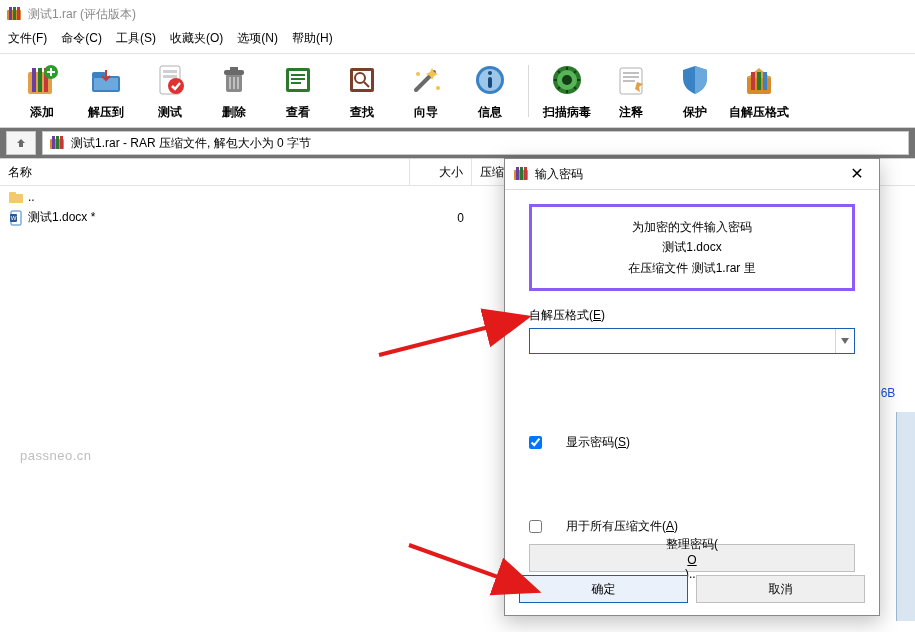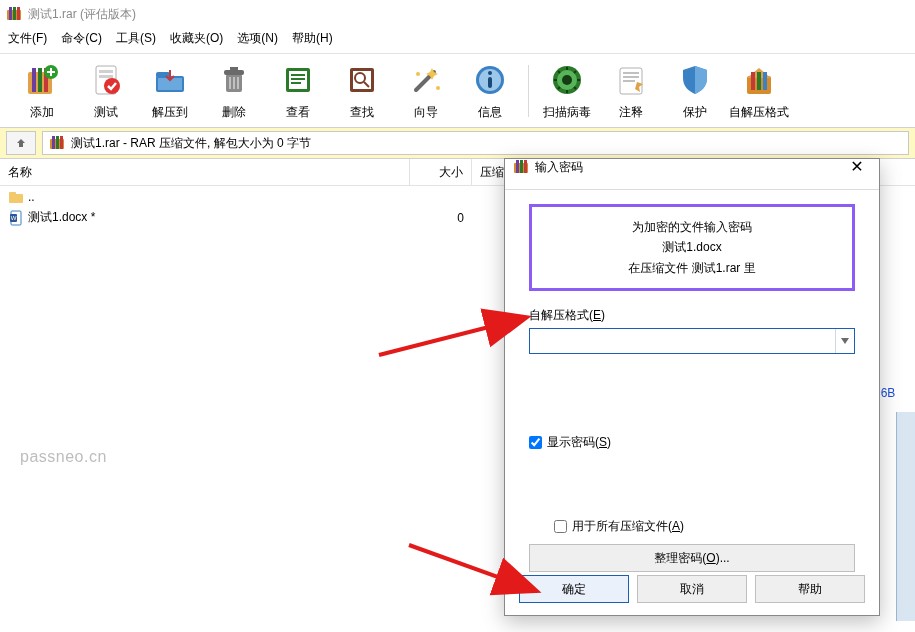--- a/index.html
+++ b/index.html
@@ -51,20 +51,21 @@
   .toolbar {
     display: flex;
     align-items: flex-end;
     padding: 4px 10px 4px 10px;
   }
   .tool-btn {
     width: 64px;
     text-align: center;
     cursor: default;
     padding: 2px 0 2px 0;
+    font-weight: bold;
   }
   .tool-btn .tool-icon {
     height: 40px;
     display: flex;
     align-items: center;
     justify-content: center;
     margin-bottom: 4px;
   }
   .tool-btn .tool-icon svg { width: 36px; height: 36px; }
   .tool-sep {
@@ -74,21 +75,21 @@
     margin: 0 6px;
     align-self: center;
   }
 
   
   .pathrow {
     display: flex;
     align-items: center;
     border-bottom: 1px solid #d0d0d0;
     padding: 3px 6px;
-    background: #fef9c3;
+    background: #737373;
   }
   .pathrow .up-btn {
     width: 28px;
     height: 22px;
     border: 1px solid #c8c8c8;
     background: #f5f5f5;
     display: flex;
     align-items: center;
     justify-content: center;
     margin-right: 6px;
@@ -173,21 +174,21 @@
     top: 158px;
     width: 376px;
     height: 458px;
     background: #ffffff;
     border: 1px solid #888;
     box-shadow: 0 6px 20px rgba(0,0,0,0.25);
     box-sizing: border-box;
   }
   .dialog .dlg-title {
     display: flex;
-    align-items: flex-start;
+    align-items: center;
     height: 30px;
     padding: 0 8px;
     border-bottom: 1px solid #dcdcdc;
   }
   .dialog .dlg-title .dlg-icon {
     width: 16px; height: 16px; margin-right: 6px;
     display:inline-flex; align-items:center; justify-content:center;
   }
   .dialog .dlg-title .dlg-close {
     margin-left: auto;
@@ -228,34 +229,35 @@
     border-left: 1px solid #cfd6e4;
     display: flex;
     align-items: center;
     justify-content: center;
     color: #6b6b6b;
     font-size: 10px;
   }
   .dialog .chk {
     display: flex;
     align-items: center;
-    gap: 5px;
+    gap: 24px;
     height: 20px;
   }
   .dialog .chk input { width: 13px; height: 13px; margin:0; }
   .gap-lg { margin-top: 78px; }
-  .gap-md { margin-top: 64px; margin-left: 25px; }
+  .gap-md { margin-top: 64px; }
   .dialog .manage-btn {
     margin-top: 8px;
     border: 1px solid #bfbfbf;
     background: #efefef;
     height: 26px;
     display: flex;
     align-items: center;
     justify-content: center;
+    flex-direction: column;
   }
   .dialog .dlg-buttons {
     position: absolute;
     bottom: 12px;
     left: 0; right: 0;
     display: flex;
     gap: 8px;
     padding: 0 14px;
   }
   .dialog .dlg-buttons .btn {
@@ -278,21 +280,21 @@
     pointer-events: none;
   }
   .arrow svg { overflow: visible; }
 
   
   .watermark {
     position: absolute;
     left: 20px;
     top: 448px;
     color: #bdbdbd;
-    font-size: 16px;
+    font-size: 13px;
     letter-spacing: 0.5px;
   }
 
   .u { text-decoration: underline; }
 </style>
 </head>
 <body>
 
 <div class="titlebar">
   <span class="app-icon">
@@ -328,40 +330,40 @@
             <circle cx="27" cy="10" r="7" fill="#2a9d2a"></circle>
             <path d="M27 6v8M23 10h8" stroke="#fff" stroke-width="2"></path>
           </svg>
       </div>
       <div>添加</div>
     </div>
 
     <div class="tool-btn">
       <div class="tool-icon">
         <svg viewBox="0 0 36 36">
+            <rect x="4" y="14" width="28" height="16" rx="2" fill="#3b82c4"></rect>
+            <rect x="4" y="10" width="14" height="6" rx="2" fill="#3b82c4"></rect>
+            <rect x="6" y="16" width="24" height="12" fill="#6aa8de"></rect>
+            <path d="M18 8v10M14 14l4 4 4-4" stroke="#c43a3a" stroke-width="2" fill="none"></path>
+          </svg>
+      </div>
+      <div>解压到</div>
+    </div>
+
+    <div class="tool-btn">
+      <div class="tool-icon">
+        <svg viewBox="0 0 36 36">
             <rect x="8" y="4" width="20" height="28" rx="2" fill="#fff" stroke="#b0b0b0"></rect>
             <rect x="11" y="8" width="14" height="3" fill="#d0d0d0"></rect>
             <rect x="11" y="13" width="14" height="3" fill="#d0d0d0"></rect>
             <circle cx="24" cy="24" r="8" fill="#e03030"></circle>
             <path d="M20 24l3 3 5-6" stroke="#fff" stroke-width="2.5" fill="none"></path>
           </svg>
       </div>
       <div>测试</div>
-    </div>
-
-    <div class="tool-btn">
-      <div class="tool-icon">
-        <svg viewBox="0 0 36 36">
-            <rect x="4" y="14" width="28" height="16" rx="2" fill="#3b82c4"></rect>
-            <rect x="4" y="10" width="14" height="6" rx="2" fill="#3b82c4"></rect>
-            <rect x="6" y="16" width="24" height="12" fill="#6aa8de"></rect>
-            <path d="M18 8v10M14 14l4 4 4-4" stroke="#c43a3a" stroke-width="2" fill="none"></path>
-          </svg>
-      </div>
-      <div>解压到</div>
     </div>
 
     <div class="tool-btn">
       <div class="tool-icon">
         <svg viewBox="0 0 36 36">
             <rect x="10" y="12" width="16" height="18" rx="2" fill="#8a8a8a"></rect>
             <rect x="8" y="8" width="20" height="5" rx="2" fill="#6a6a6a"></rect>
             <rect x="14" y="5" width="8" height="4" fill="#6a6a6a"></rect>
             <rect x="13" y="15" width="2" height="12" fill="#c0c0c0"></rect>
             <rect x="17" y="15" width="2" height="12" fill="#c0c0c0"></rect>
@@ -584,21 +586,20 @@
     <div class="manage-btn">
       <span>整理密码(</span>
         <span class="u">O</span>
         <span>)...</span>
     </div>
   </div>
 
   <div class="dlg-buttons">
     <div class="btn primary">确定</div>
     <div class="btn">取消</div>
-    <div class="btn">帮助</div>
   </div>
 </div>
 
 <div class="arrow" style="left:374px; top:310px;">
   <svg width="160" height="50">
       <defs>
         <marker id="ah1" markerWidth="12" markerHeight="12" refX="10" refY="5" orient="auto">
           <path d="M0 0L12 5L0 10z" fill="#e21a1a"></path>
         </marker>
       </defs>

